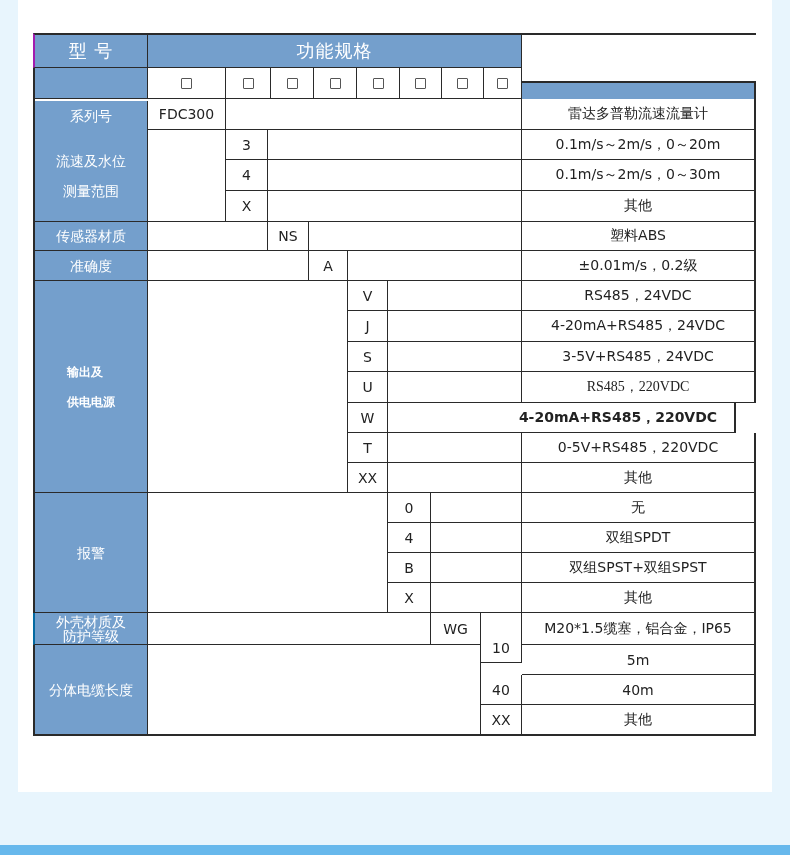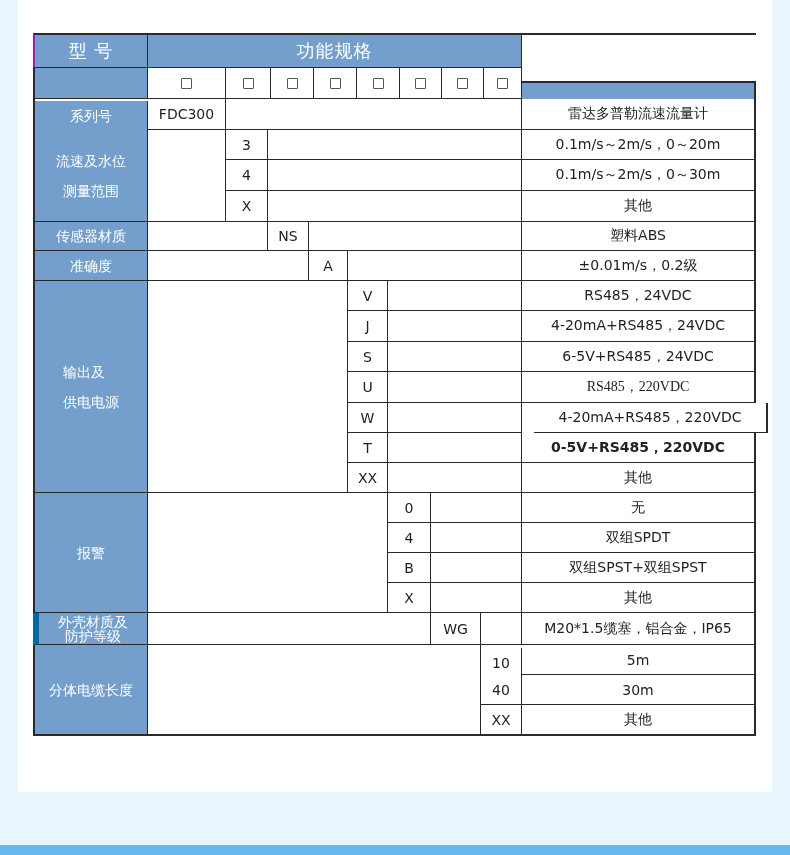--- a/index.html
+++ b/index.html
@@ -92,50 +92,50 @@
   <div class="cell" style="left:309px;top:222px;width:213px;height:29px;"></div>
   <div class="cell" style="left:522px;top:222px;width:234px;height:29px;border-right:2px solid #2a2a2a;">塑料ABS</div>
 
   <div class="cell blue lbl" style="left:33px;top:251px;width:115px;height:30px;border-left:2px solid #2a2a2a;">准确度</div>
   <div class="cell" style="left:148px;top:251px;width:161px;height:30px;"></div>
   <div class="cell" style="left:309px;top:251px;width:39px;height:30px;">A</div>
   <div class="cell" style="left:348px;top:251px;width:174px;height:30px;"></div>
   <div class="cell" style="left:522px;top:251px;width:234px;height:30px;border-right:2px solid #2a2a2a;">±0.01m/s，0.2级</div>
 
   <div class="cell blue" style="left:33px;top:281px;width:115px;height:212px;border-left:2px solid #2a2a2a;">
-    <div class="stack" style="line-height:30px;font-size:14px;">
+    <div class="stack" style="line-height:30px;font-size:12px;font-weight:bold;">
       <span>输出及</span>
       <span>供电电源</span>
     </div>
   </div>
   <div class="cell" style="left:148px;top:281px;width:200px;height:212px;"></div>
 
   <div class="cell" style="left:348px;top:281px;width:40px;height:30px;">V</div>
   <div class="cell" style="left:388px;top:281px;width:134px;height:30px;"></div>
   <div class="cell" style="left:522px;top:281px;width:234px;height:30px;border-right:2px solid #2a2a2a;">RS485，24VDC</div>
 
   <div class="cell" style="left:348px;top:311px;width:40px;height:31px;">J</div>
   <div class="cell" style="left:388px;top:311px;width:134px;height:31px;"></div>
   <div class="cell" style="left:522px;top:311px;width:234px;height:31px;border-right:2px solid #2a2a2a;">4-20mA+RS485，24VDC</div>
 
   <div class="cell" style="left:348px;top:342px;width:40px;height:30px;">S</div>
   <div class="cell" style="left:388px;top:342px;width:134px;height:30px;"></div>
-  <div class="cell" style="left:522px;top:342px;width:234px;height:30px;border-right:2px solid #2a2a2a;">6-5V+RS485，24VDC</div>
+  <div class="cell" style="left:522px;top:342px;width:234px;height:30px;border-right:2px solid #2a2a2a;">3-5V+RS485，24VDC</div>
 
   <div class="cell" style="left:348px;top:372px;width:40px;height:31px;">U</div>
   <div class="cell" style="left:388px;top:372px;width:134px;height:31px;"></div>
   <div class="cell" style="left:522px;top:372px;width:234px;height:31px;border-right:2px solid #2a2a2a;font-family:Liberation Serif, serif;">RS485，220VDC</div>
 
   <div class="cell" style="left:348px;top:403px;width:40px;height:30px;">W</div>
   <div class="cell" style="left:388px;top:403px;width:134px;height:30px;"></div>
-  <div class="cell" style="left:534px;top:403px;width:234px;height:30px;border-right:2px solid #2a2a2a;">4-20mA+RS485，220VDC</div>
+  <div class="cell" style="left:502px;top:403px;width:234px;height:30px;border-right:2px solid #2a2a2a;font-weight:bold;">4-20mA+RS485，220VDC</div>
 
   <div class="cell" style="left:348px;top:433px;width:40px;height:30px;">T</div>
   <div class="cell" style="left:388px;top:433px;width:134px;height:30px;"></div>
-  <div class="cell" style="left:522px;top:433px;width:234px;height:30px;border-right:2px solid #2a2a2a;font-weight:bold;">0-5V+RS485，220VDC</div>
+  <div class="cell" style="left:522px;top:433px;width:234px;height:30px;border-right:2px solid #2a2a2a;">0-5V+RS485，220VDC</div>
 
   <div class="cell" style="left:348px;top:463px;width:40px;height:30px;">XX</div>
   <div class="cell" style="left:388px;top:463px;width:134px;height:30px;"></div>
   <div class="cell" style="left:522px;top:463px;width:234px;height:30px;border-right:2px solid #2a2a2a;">其他</div>
 
   <div class="cell blue lbl" style="left:33px;top:493px;width:115px;height:120px;border-left:2px solid #2a2a2a;">报警</div>
   <div class="cell" style="left:148px;top:493px;width:240px;height:120px;"></div>
 
   <div class="cell" style="left:388px;top:493px;width:43px;height:30px;">0</div>
   <div class="cell" style="left:431px;top:493px;width:91px;height:30px;"></div>
@@ -146,37 +146,37 @@
   <div class="cell" style="left:522px;top:523px;width:234px;height:30px;border-right:2px solid #2a2a2a;">双组SPDT</div>
 
   <div class="cell" style="left:388px;top:553px;width:43px;height:30px;">B</div>
   <div class="cell" style="left:431px;top:553px;width:91px;height:30px;"></div>
   <div class="cell" style="left:522px;top:553px;width:234px;height:30px;border-right:2px solid #2a2a2a;">双组SPST+双组SPST</div>
 
   <div class="cell" style="left:388px;top:583px;width:43px;height:30px;">X</div>
   <div class="cell" style="left:431px;top:583px;width:91px;height:30px;"></div>
   <div class="cell" style="left:522px;top:583px;width:234px;height:30px;border-right:2px solid #2a2a2a;">其他</div>
 
-  <div class="cell blue" style="left:33px;top:613px;width:115px;height:32px;border-left:6px solid #0369a1;">
+  <div class="cell blue" style="left:33px;top:613px;width:115px;height:32px;border-left:2px solid #0369a1;">
     <div class="stack" style="align-items:center;line-height:14px;font-size:14px;">
       <span>外壳材质及</span>
       <span>防护等级</span>
     </div>
   </div>
   <div class="cell" style="left:148px;top:613px;width:283px;height:32px;"></div>
   <div class="cell" style="left:431px;top:613px;width:50px;height:32px;">WG</div>
   <div class="cell" style="left:481px;top:613px;width:41px;height:32px;"></div>
   <div class="cell" style="left:522px;top:613px;width:234px;height:32px;border-right:2px solid #2a2a2a;">M20*1.5缆塞，铝合金，IP65</div>
 
   <div class="cell blue lbl" style="left:33px;top:645px;width:115px;height:91px;border-left:2px solid #2a2a2a;border-bottom:2px solid #2a2a2a;">分体电缆长度</div>
   <div class="cell" style="left:148px;top:645px;width:333px;height:91px;border-bottom:2px solid #2a2a2a;"></div>
 
-  <div class="cell" style="left:481px;top:648px;width:41px;height:30px;">10</div>
+  <div class="cell" style="left:481px;top:633px;width:41px;height:30px;">10</div>
   <div class="cell" style="left:522px;top:645px;width:234px;height:30px;border-right:2px solid #2a2a2a;">5m</div>
 
   <div class="cell" style="left:481px;top:675px;width:41px;height:30px;">40</div>
-  <div class="cell" style="left:522px;top:675px;width:234px;height:30px;border-right:2px solid #2a2a2a;">30m</div>
+  <div class="cell" style="left:522px;top:675px;width:234px;height:30px;border-right:2px solid #2a2a2a;">40m</div>
 
   <div class="cell" style="left:481px;top:705px;width:41px;height:31px;border-bottom:2px solid #2a2a2a;">XX</div>
   <div class="cell" style="left:522px;top:705px;width:234px;height:31px;border-right:2px solid #2a2a2a;border-bottom:2px solid #2a2a2a;">其他</div>
 </div>
 
 <div class="bottom-bar"></div>
 
 </body></html>

